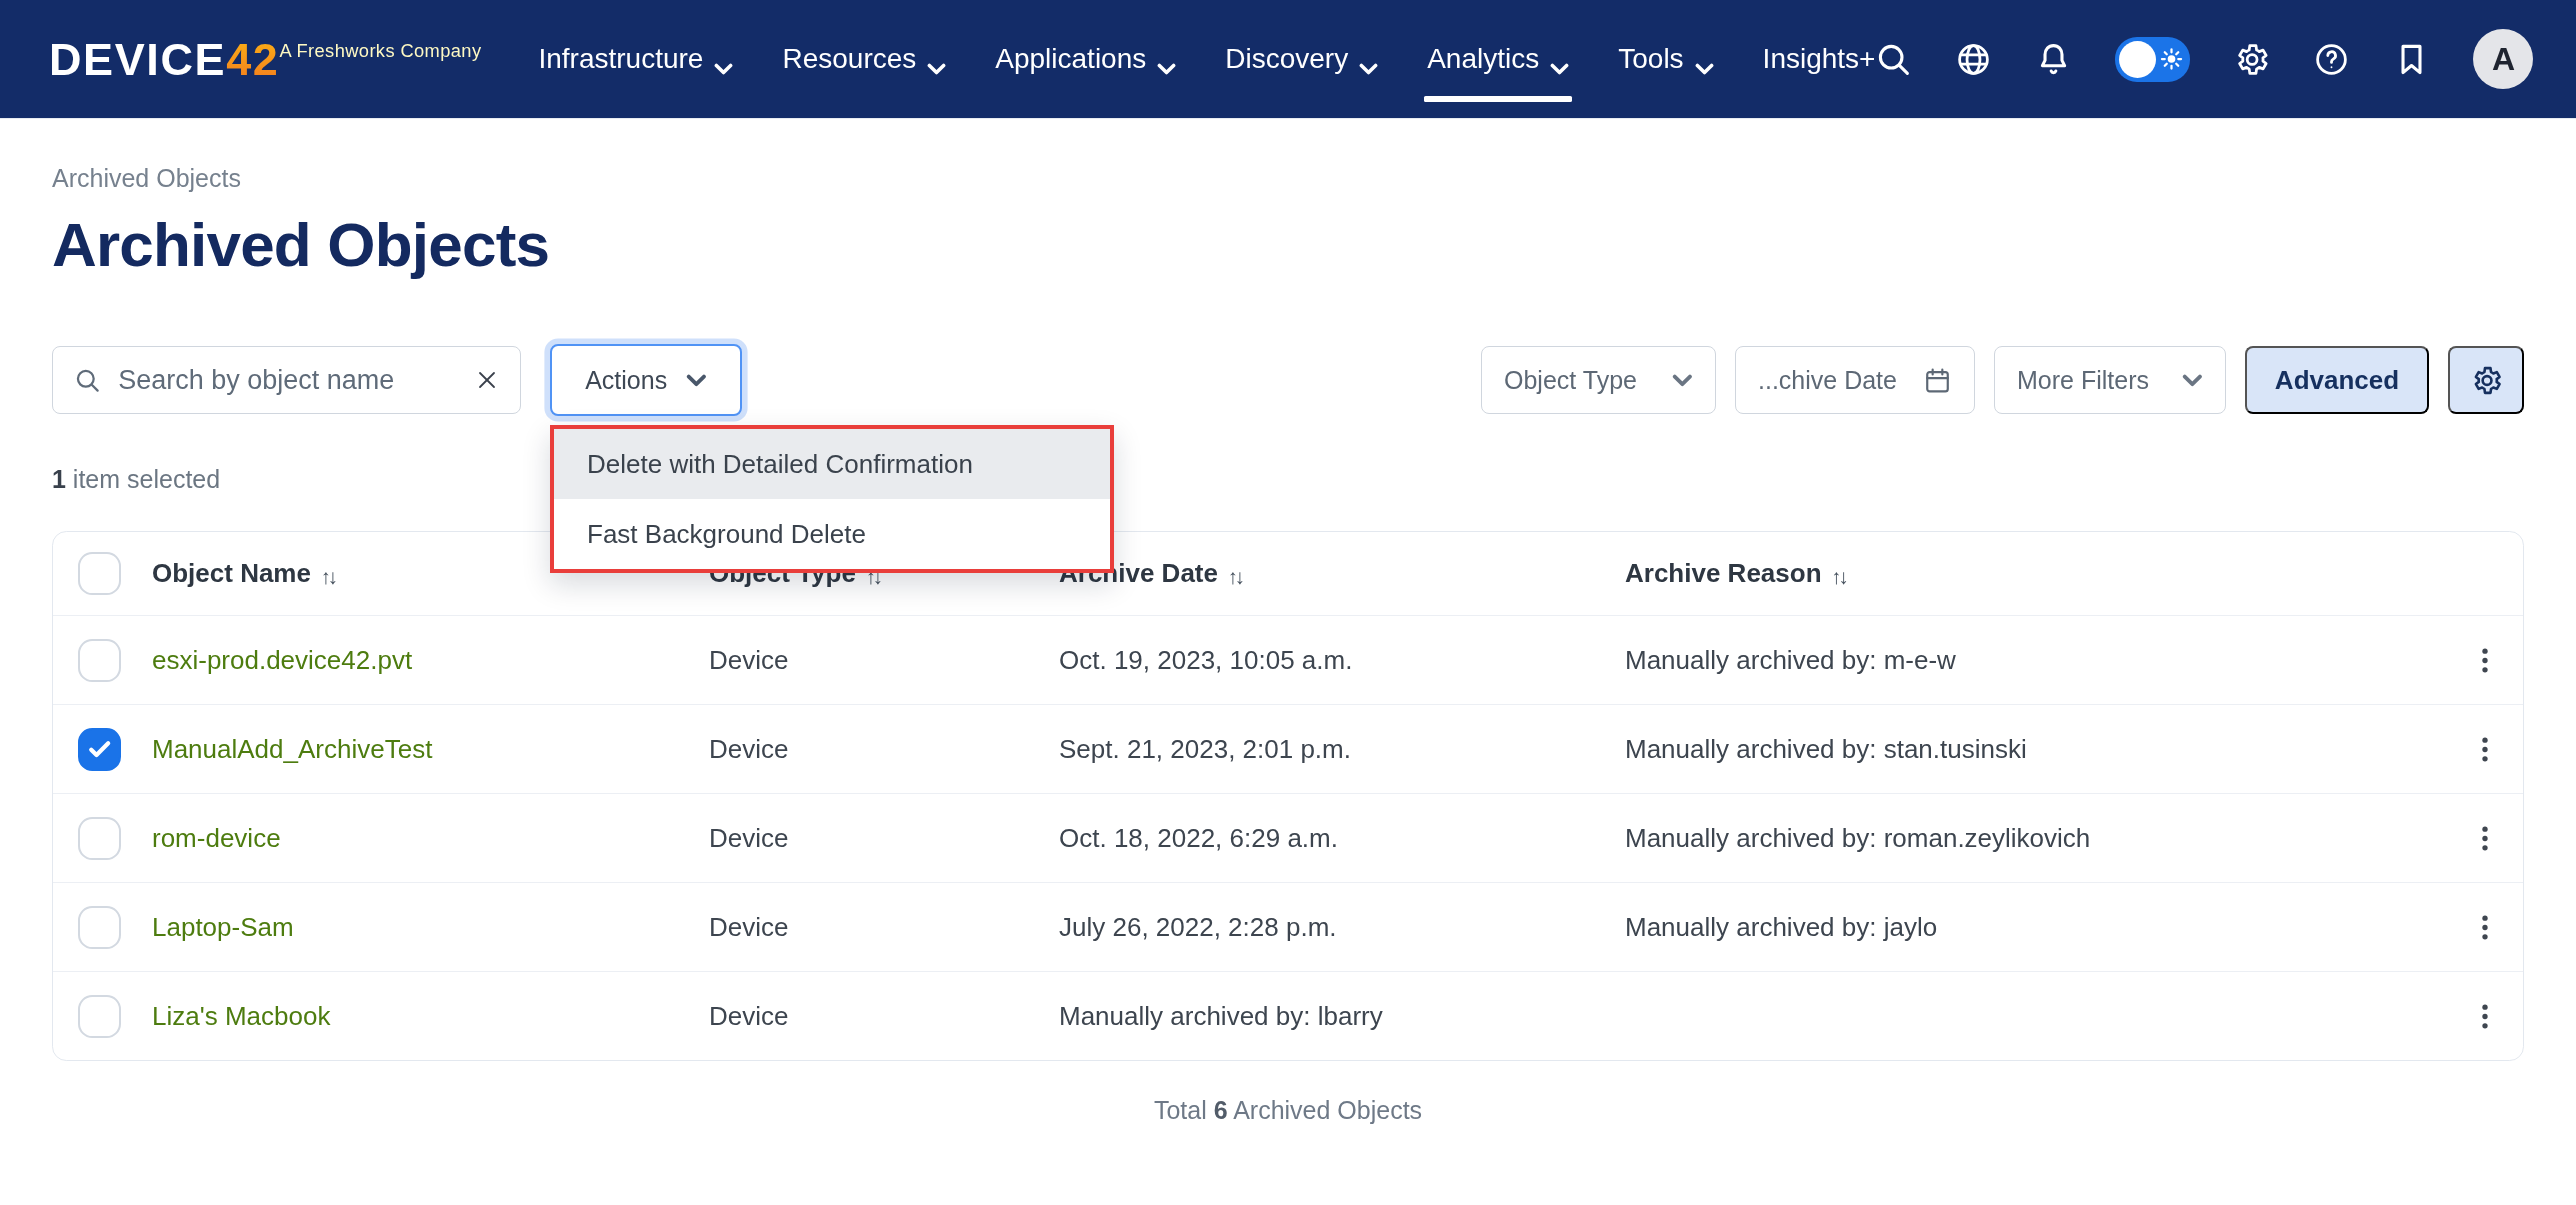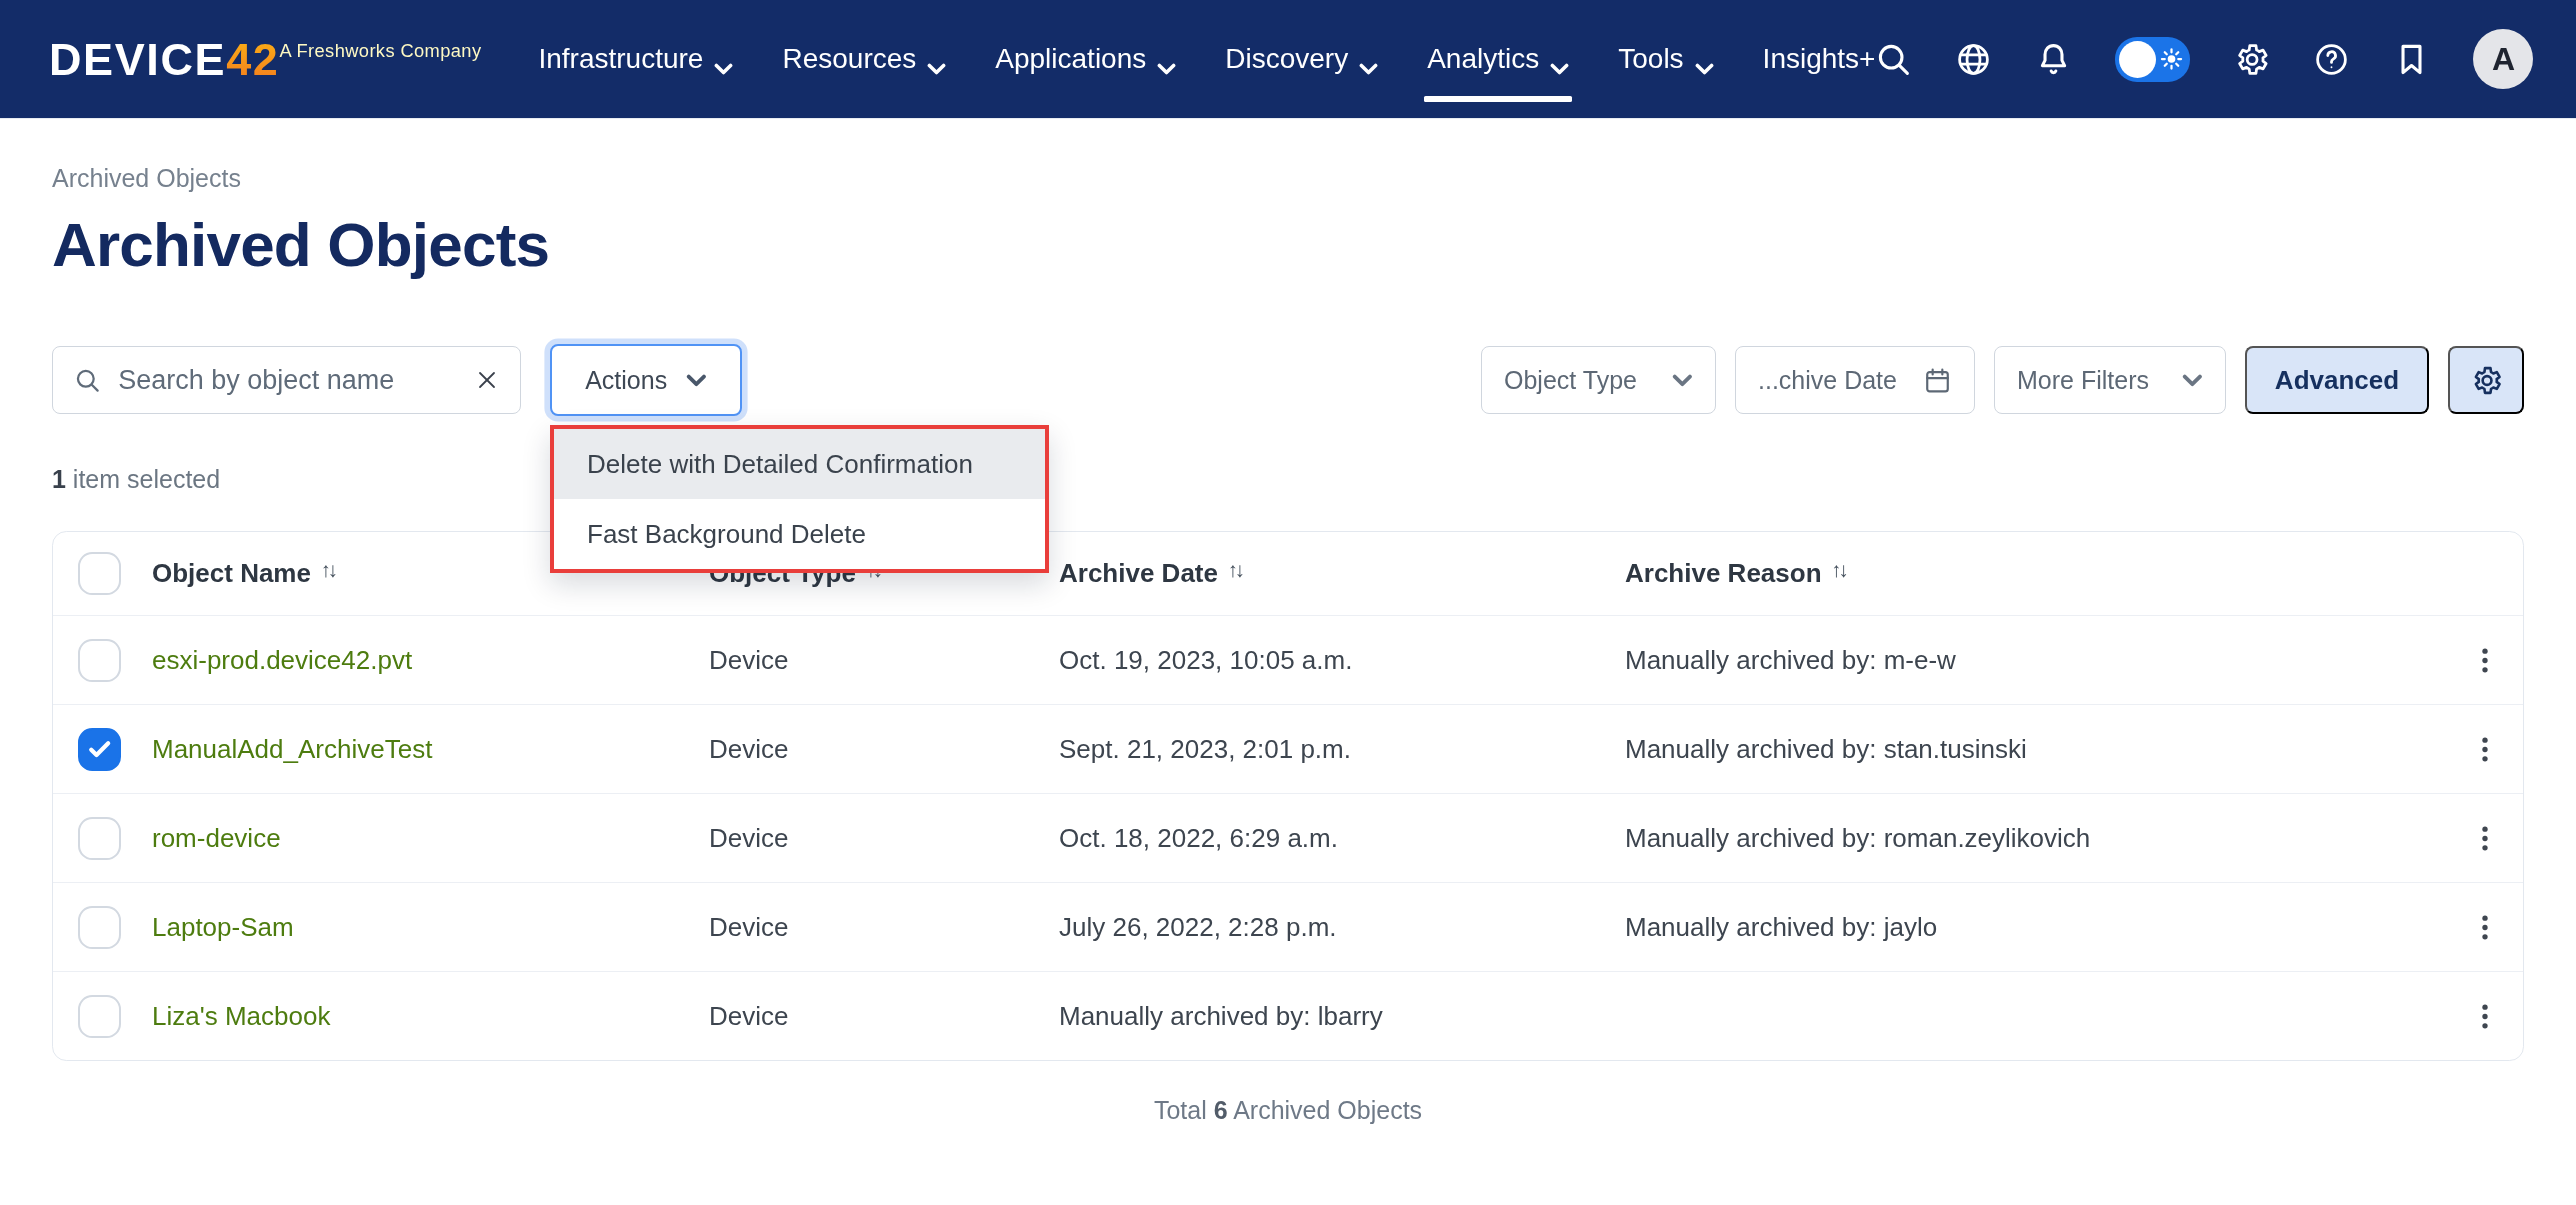--- a/index.html
+++ b/index.html
@@ -36,21 +36,21 @@
   .searchbox{width:469px;height:68px;border:1.6px solid #d0d6de;border-radius:8px;display:flex;align-items:center;padding:0 20.7px;gap:17.5px;background:#fff}
   .sicon{width:27px;height:27px;color:#5f6b79;flex:none}
   .sicon svg,.clear-x svg,.cal svg{width:100%;height:100%}
   .searchbox input{border:none;outline:none;flex:1;font-size:27px;color:#be185d;font-family:Liberation Sans, sans-serif;min-width:0;background:transparent}
   .searchbox input::placeholder{color:#5f6b79;opacity:1}
   .clear-x{width:24px;height:24px;color:#3a414c;flex:none;cursor:pointer}
 
   .actions-wrap{margin-left:29px;position:relative}
   .actions-btn{width:192px;height:72px;border:2.4px solid #5093f5;border-radius:8px;box-shadow:0 0 0 5.6px #cfe0fb;background:#fff;display:flex;align-items:center;justify-content:center;gap:19px;font-size:25px;color:#3e4855;cursor:pointer}
   .chevg{width:20.7px;height:12.7px;stroke:#49576a;stroke-width:3;fill:none;stroke-linecap:round;stroke-linejoin:round;flex:none}
-  .dropdown{position:absolute;top:81px;left:0;width:499px;background:#fff;border:4.8px solid #e93e3b;box-shadow:0 11px 27px rgba(15,25,50,.16);z-index:40}
+  .dropdown{position:absolute;top:81px;left:0;width:564px;background:#fff;border:4.8px solid #e93e3b;box-shadow:0 11px 27px rgba(15,25,50,.16);z-index:40}
   .dd-item{height:70px;display:flex;align-items:center;padding-left:33px;font-size:26px;color:#3a424c;cursor:pointer;background:#fff;white-space:nowrap}
   .dd-item.first{background:#e9ebee}
 
   .filters{margin-left:auto;display:flex;align-items:center;gap:19px}
   .fbtn{height:68px;border:1.6px solid #d0d6de;border-radius:8px;background:#fff;display:flex;align-items:center;justify-content:space-between;padding:0 22px;font-size:25px;color:#5d6875;cursor:pointer;white-space:nowrap}
   .f-type{width:235px}.f-date{width:240px}.f-more{width:232px}
   .fbtn .chevg{stroke:#6a7583}
   .cal{width:29px;height:29px;color:#5d6875;flex:none}
   .advanced{width:184px;height:68px;border-radius:8px;background:#d9e5f8;color:#16305f;font-weight:bold;font-size:26px;display:flex;align-items:center;justify-content:center;cursor:pointer}
   .gearbtn{width:76px;height:68px;border-radius:8px;background:#d9e5f8;display:flex;align-items:center;justify-content:center;color:#16305f;cursor:pointer}
@@ -62,21 +62,21 @@
   
   .table{margin-top:37px;border:1.6px solid #e3e8ef;border-radius:14.3px;background:#fff}
   .thead{display:flex;align-items:center;height:83px}
   .trow{display:flex;align-items:center;height:89px;border-top:1.6px solid #eceff4}
   .c-check{width:99px;display:flex;justify-content:flex-start;padding-left:25.4px;flex:none}
   .c-name{width:557px;flex:none}
   .c-type{width:350px;flex:none}
   .c-date{width:566px;flex:none}
   .c-reason{flex:1;min-width:0}
   .c-menu{width:76px;flex:none;display:flex;justify-content:center}
-  .hcell{font-size:26px;font-weight:bold;color:#2e3742;display:flex;align-items:flex-start;cursor:pointer;width:max-content}
+  .hcell{font-size:26px;font-weight:bold;color:#2e3742;display:flex;align-items:flex-end;cursor:pointer;width:max-content}
   .sort{font-size:20.7px;color:#45505d;margin-left:9.5px;letter-spacing:-3.2px;font-weight:normal}
   .cellt{font-size:26px;color:#3d454f;white-space:nowrap;overflow:hidden;text-overflow:ellipsis}
   .link{color:#4d7c0f;cursor:pointer;width:max-content}
   .cbx{width:43px;height:43px;border:2.4px solid #d3d9e1;border-radius:14.3px;background:#fff;cursor:pointer;display:flex;align-items:center;justify-content:center}
   .cbx svg{display:none;width:25.4px;height:25.4px;stroke:#fff;stroke-width:4;fill:none;stroke-linecap:round;stroke-linejoin:round}
   .cbx.checked{background:#1a73e8;border-color:#1a73e8}
   .cbx.checked svg{display:block}
   .kebab{width:32px;height:37px;color:#3f4650;cursor:pointer}
   .kebab svg{width:100%;height:100%}
 

